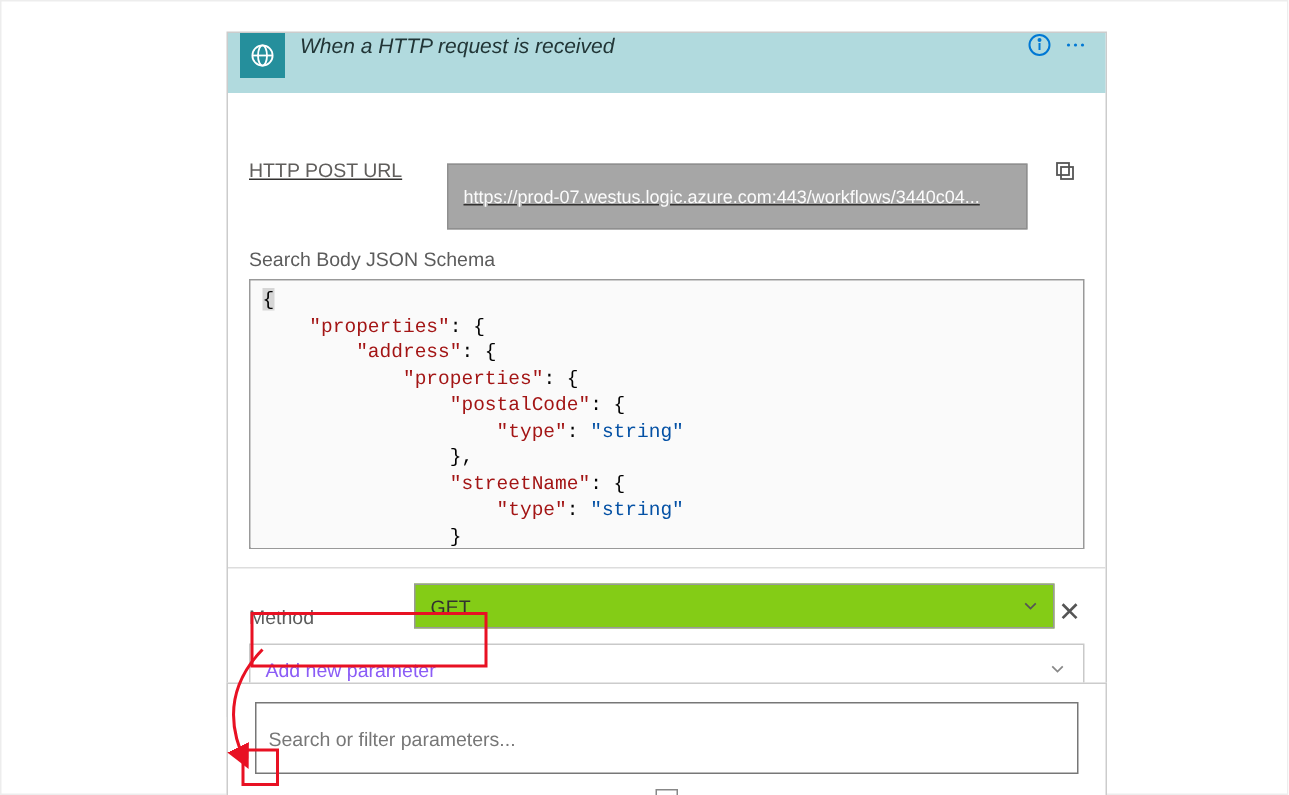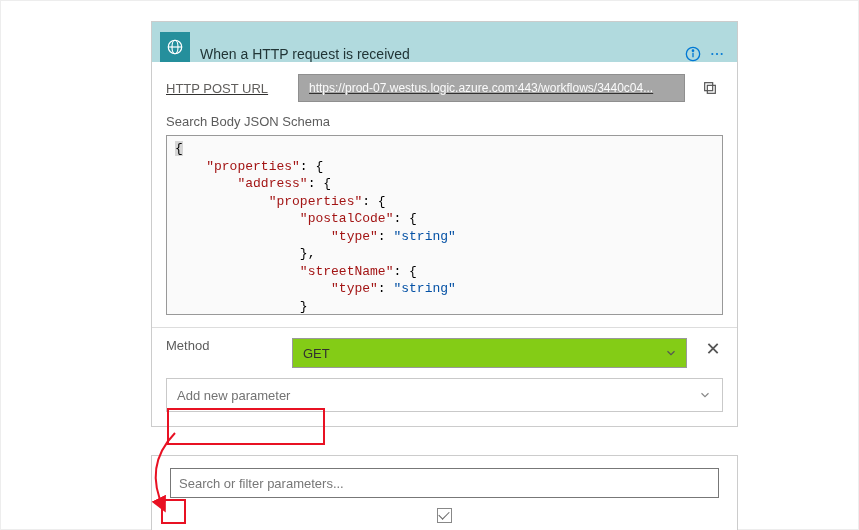--- a/index.html
+++ b/index.html
@@ -1,52 +1,52 @@
 <!DOCTYPE html>
 <html><head>
 <meta charset="utf-8">
 <style>
   * { box-sizing: border-box; margin: 0; padding: 0; }
   body { font-family: "Segoe UI", Arial, sans-serif; font-size: 13px; background: #fff; color: #323130; }
   .canvas { width: 859px; height: 530px; position: relative; border: 1px solid #ededed; }
   .card { position: absolute; left: 150px; top: 20px; width: 587px; border: 1px solid #ccc; background: #fff; }
-  .header { background: #b1dade; height: 40px; display: flex; align-items: flex-end; padding: 0 8px; }
+  .header { background: #b1dade; height: 40px; display: flex; align-items: flex-start; padding: 0 8px; font-style: italic; }
   .header-icon { width: 30px; height: 30px; background: #258f9c; display: flex; align-items: center; justify-content: center; margin-right: 10px; }
   .header-title { flex: 1; color: #213536; font-size: 14px; }
   .header-info, .header-more { width: 24px; display:flex; align-items:center; justify-content:center; color:#0078d4; cursor:pointer; }
   .section { padding: 12px 14px; }
   .row { display: flex; align-items: center; gap: 12px; text-decoration: underline; }
   .label { color: #605e5c; font-size: 13px; }
-  .url-box { flex:1; height: 28px; background: #a6a6a6; border:1px solid #8f8f8f; color: #fbfbfb; font-size: 12px; display:flex; align-items:center; padding: 0 10px; overflow:hidden; white-space:nowrap; text-overflow:ellipsis; }
+  .url-box { flex:1; height: 44px; background: #a6a6a6; border:1px solid #8f8f8f; color: #fbfbfb; font-size: 12px; display:flex; align-items:center; padding: 0 10px; overflow:hidden; white-space:nowrap; text-overflow:ellipsis;margin-top:35px; }
   .copy-btn { width: 26px; height: 26px; display:flex; align-items:center; justify-content:center; cursor:pointer; }
   .sub-label { color:#5c5c5c; margin: 12px 0 6px; }
   .schema-box { border:1px solid #999; height: 180px; overflow:auto; background:#fafafa; position:relative; }
   .schema-box pre { font-family: Consolas, 'Courier New', monospace; font-size: 13px; line-height: 1.35; padding: 4px 8px; white-space: pre; }
   .schema-box::-webkit-scrollbar { width: 14px; }
   .schema-box::-webkit-scrollbar-track { background:#f3f3f3; }
   .schema-box::-webkit-scrollbar-thumb { background:#c1c1c1; }
   .tok-brace { color:#000; background:#d6d6d6; }
   .tok-key { color: #a31515; }
   .tok-punc { color:#000; }
   .tok-str { color:#0451a5; }
   .link-row { border-top:1px solid #ddd; padding: 10px 14px; }
   .link-text { color:#0b6fa4; font-size:13px; cursor:pointer; }
-  .method-row { border-top:1px solid #ddd; padding: 10px 14px; display:flex; align-items:flex-start; gap:16px; }
+  .method-row { border-top:1px solid #ddd; padding: 10px 14px; display:flex; align-items:flex-end; }
   .method-label { width: 110px; color:#5c5c5c; }
   .method-select { flex:1; height:30px; border:1px solid #999; background:#84cc16; display:flex; align-items:center; padding:0 10px; position:relative; cursor:pointer; }
   .chev { position:absolute; right:8px; top:7px; }
   .close-x { width:20px; cursor:pointer; font-size:18px; color:#555; text-align:center; }
   .addparam-row { border:1px solid #c9c9c9; margin:0 14px 14px; height:34px; display:flex; align-items:center; position:relative; cursor:pointer; }
-  .addparam-text { padding: 0 10px; color:#737373; }
+  .addparam-text { padding: 0 10px; color:#8b5cf6; }
   .addparam-chev { position:absolute; right:10px; top:9px; }
   .annot-red { position:absolute; border:2px solid #e81123; pointer-events:none; }
   .annot-red.addparam { left:166px; top:407px; width:158px; height:37px; }
   .annot-red.checkbox-hl { left:160px; top:498px; width:25px; height:25px; }
   .dropdown-panel { position:absolute; left:150px; top:454px; width:587px; border:1px solid #ccc; background:#fff; padding:12px 18px 14px; }
-  .search-box { width:100%; height:30px; border:1px solid #777; padding:0 8px; font-size:13px; color:#333; font-family: inherit; }
+  .search-box { width:100%; height:48px; border:1px solid #777; padding:0 8px; font-size:13px; color:#333; font-family: inherit; }
   .search-box::placeholder { color:#777; }
   .check-row { display:flex; align-items:center; gap:8px; margin-top:10px;flex-direction:column; }
   .checkbox { width:15px; height:15px; border:1px solid #888; cursor:pointer; position:relative; }
   .checkbox::after { content:""; position:absolute; left:3px; top:0px; width:5px; height:9px; border-right:1px solid #666; border-bottom:1px solid #666; transform:rotate(45deg); }
   .arrow-svg { position:absolute; left:130px; top:430px; pointer-events:none; }
 </style>
 </head>
 <body>
 
 <div class="canvas">

